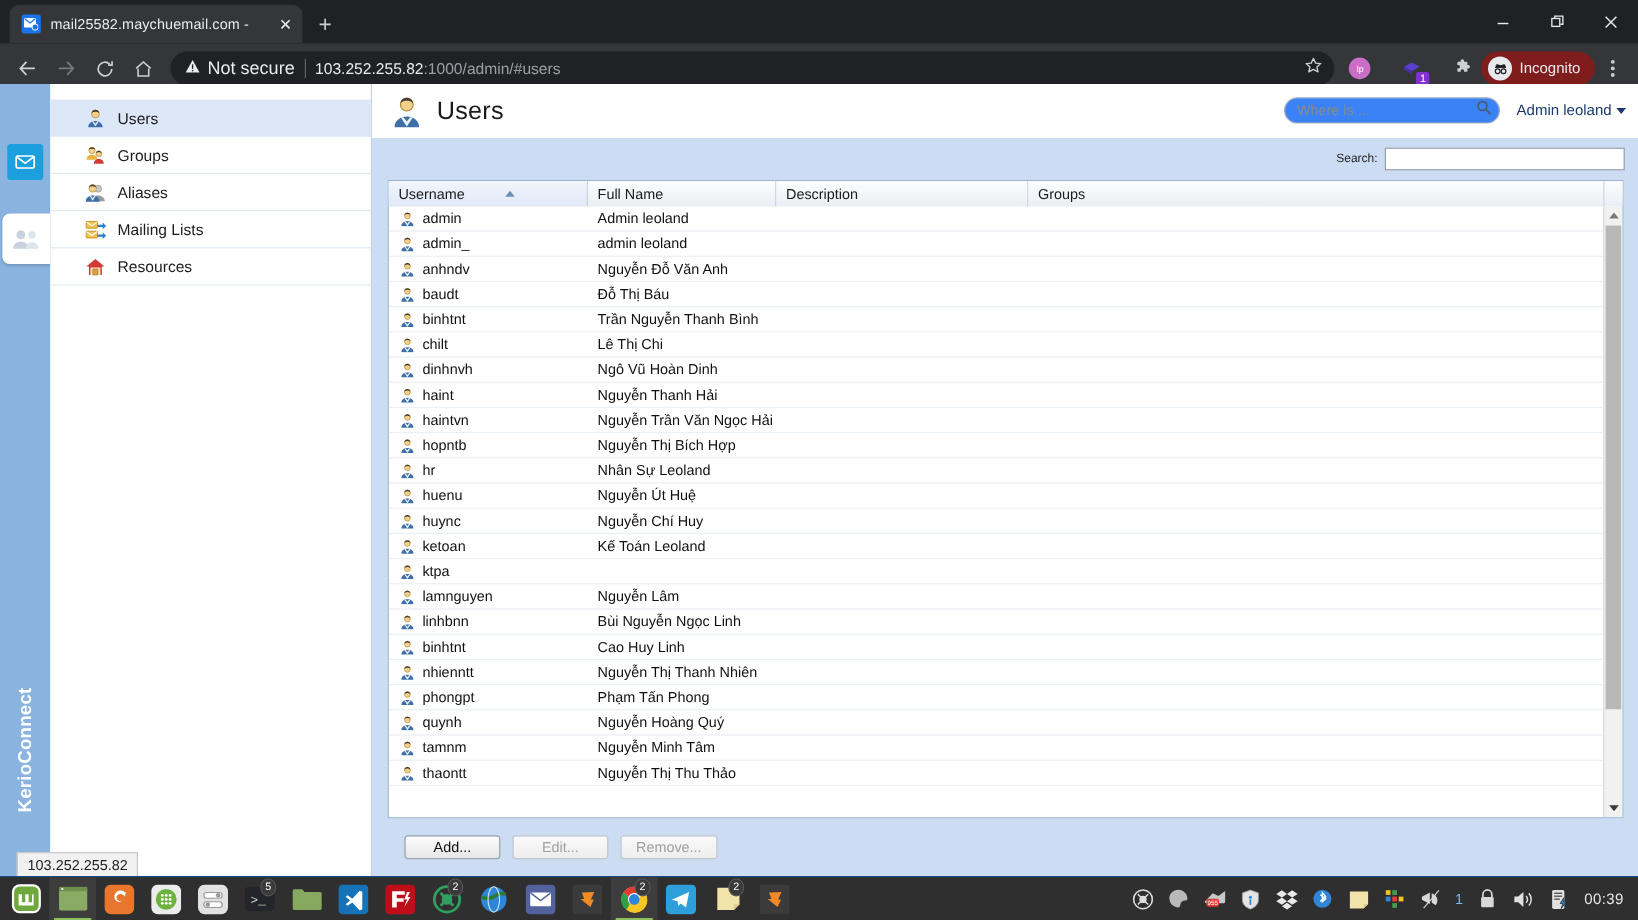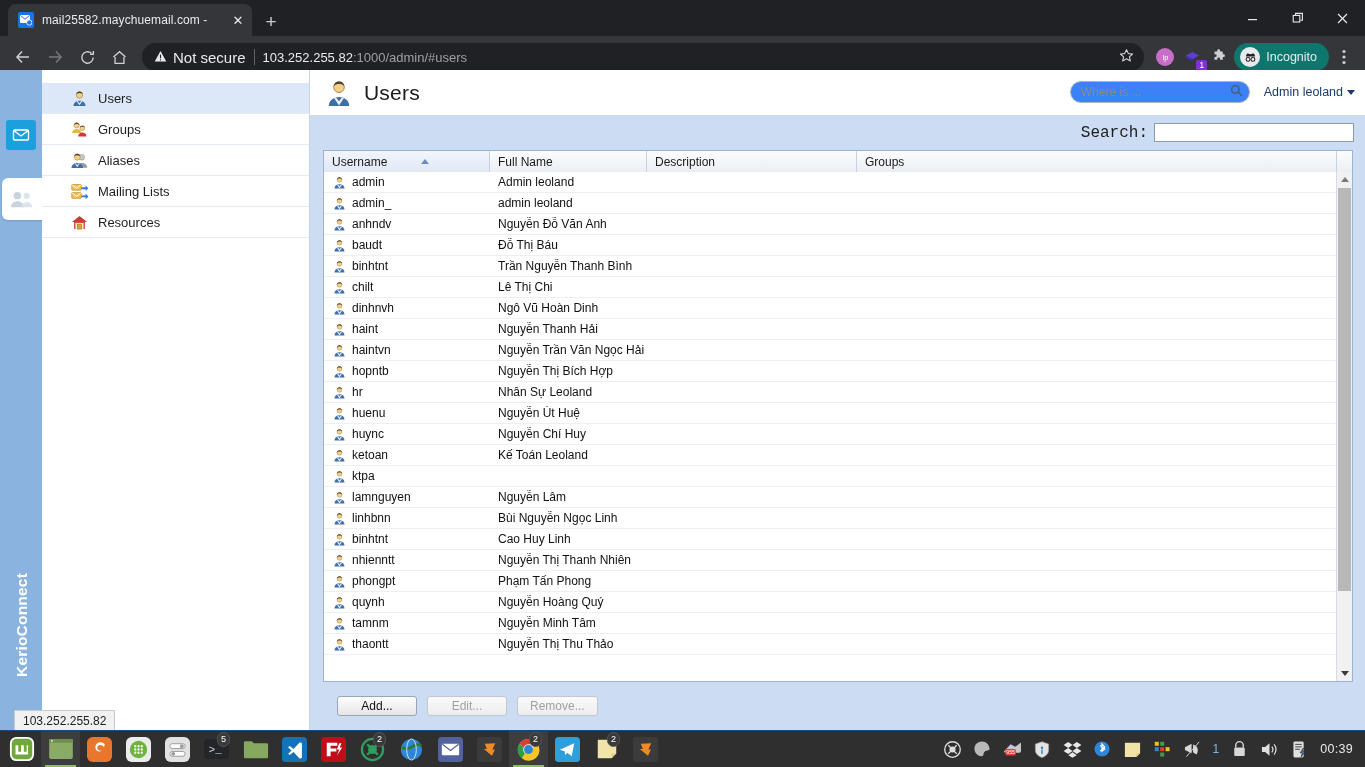--- a/index.html
+++ b/index.html
@@ -52,32 +52,32 @@
     flex: 1 1 auto; height: 28px; background: #202124; border-radius: 14px;
     display: flex; align-items: center; padding: 0 4px 0 12px; margin: 0 6px;
     min-width: 0; gap: 6px;
   }
   .notsecure { display: flex; align-items: center; gap: 6px; color: #e8eaed; font-size: 15px; flex: 0 0 auto; }
   .warn-tri { color: #e8eaed; font-size: 11px; line-height: 1; }
   .omni-sep { width: 1px; height: 16px; background: #5f6368; flex: 0 0 auto; margin: 0 2px; }
   .url { font-size: 13px; color: #9aa0a6; white-space: nowrap; overflow: hidden; min-width: 0; flex: 1 1 auto; }
   .url b { color: #e8eaed; font-weight: 400; }
   .star { margin-left: auto; color: #cdd0d3; flex: 0 0 auto; padding-right: 6px; }
-  .ext-icons { display: flex; align-items: center; gap: 9px; flex: 0 0 auto; padding: 0 4px; }
+  .ext-icons { display: flex; align-items: center; gap: 25px; flex: 0 0 auto; padding: 0 4px; }
   .ext {
     width: 18px; height: 18px; border-radius: 50%; position: relative;
     display: flex; align-items: center; justify-content: center; font-size: 9px; color: #fff;
   }
   .ext-badge {
     position: absolute; right: -6px; bottom: -5px; background: #8430ce; color: #fff;
     font-size: 9px; line-height: 11px; min-width: 11px; text-align: center;
     border-radius: 2px; padding: 0 1px;
   }
   .incognito {
-    display: flex; align-items: center; gap: 6px; background: #0f766e;
+    display: flex; align-items: center; gap: 6px; background: #7f1d1d;
     border-radius: 14px; height: 28px; padding: 0 12px 0 6px; color: #e8eaed; font-size: 12.5px;
     flex: 0 0 auto;
   }
   .incog-av {
     width: 20px; height: 20px; border-radius: 50%; background: #e8eaed;
     display: flex; align-items: center; justify-content: center;
   }
   .kebab { width: 26px; height: 30px; display: flex; align-items: center; justify-content: center; color: #cdd0d3; flex: 0 0 auto; }
 
   
@@ -135,21 +135,21 @@
     font-family: "Liberation Sans", sans-serif; background: transparent; min-width: 0;
   }
   .whereis input::placeholder { color: #8a8a8a; }
   .admin-menu { font-size: 12.5px; color: #1b3a6b; display: flex; align-items: center; gap: 4px; }
   .caret-d { width: 0; height: 0; border-left: 4px solid transparent; border-right: 4px solid transparent; border-top: 5px solid #1b3a6b; }
 
   .search-row {
     height: 35px; display: flex; align-items: center; justify-content: flex-end;
     padding-right: 11px; gap: 6px;
   }
-  .search-row label { font-size: 16px; color: #1d1d1d; font-family: Liberation Mono, monospace; }
+  .search-row label { font-size: 10px; color: #1d1d1d; }
   .search-row input {
     width: 200px; height: 19px; border: 1px solid #8d9aab; background: #fff;
     font-size: 12px; padding: 0 3px; outline: none; font-family: "Liberation Sans", sans-serif;
   }
 
   .grid-wrap {
     position: absolute; left: 13px; right: 12px; top: 80px; bottom: 48px;
     border: 1px solid #9bb4d4; background: #fff; display: flex; flex-direction: column;
   }
   .grid-head { display: flex; height: 21px; background: linear-gradient(#fbfcfd,#eef1f5); flex: 0 0 auto; }

